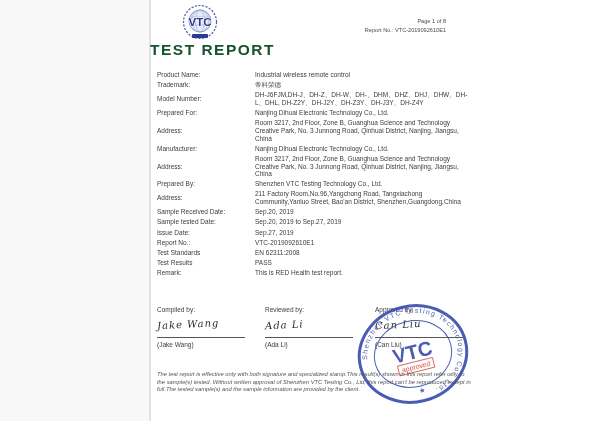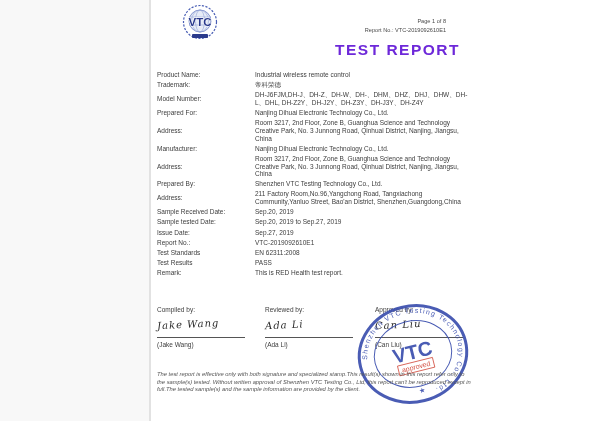--- a/index.html
+++ b/index.html
@@ -9,22 +9,22 @@
   .left-strip { position:absolute; left:0; top:0; width:149px; height:421px;
     background:#f8f8f8; }
   .page-edge { position:absolute; left:149px; top:0; width:2px; height:421px;
     background:#e2e2e2; }
 
   .logo { position:absolute; left:181px; top:4px; width:38px; height:38px; }
 
   .page-info { position:absolute; top:17px; right:138px; text-align:right;
     font-size:5.6px; line-height:1.55; color:#4a4a4a; }
 
-  .title { position:absolute; top:41px; left:150px; width:310px; text-align:right;
-    font-size:15.5px; font-weight:bold; letter-spacing:1.5px; color:#6d28d9; }
+  .title { position:absolute; top:41px; left:150px; width:310px; text-align:left;
+    font-size:15.5px; font-weight:bold; letter-spacing:1.5px; color:#14532d; }
 
   .fields { position:absolute; top:71px; left:157px; width:312px; }
   .row { display:flex; align-items:center; margin-bottom:2.6px; }
   .row .lbl { width:98px; flex:none; font-size:6.5px; line-height:7.6px; color:#3c3c3c; }
   .row .val { width:214px; font-size:6.5px; line-height:7.6px; color:#3c3c3c; }
 
   .sig-col { position:absolute; top:306px; width:90px; }
   .sig-col.c0 { left:157px; } .sig-col.c1 { left:265px; } .sig-col.c2 { left:375px; }
   .sig-label { font-size:6.5px; color:#3c3c3c; }
   .sig-script { display:block; height:22px; padding-top:5px;

